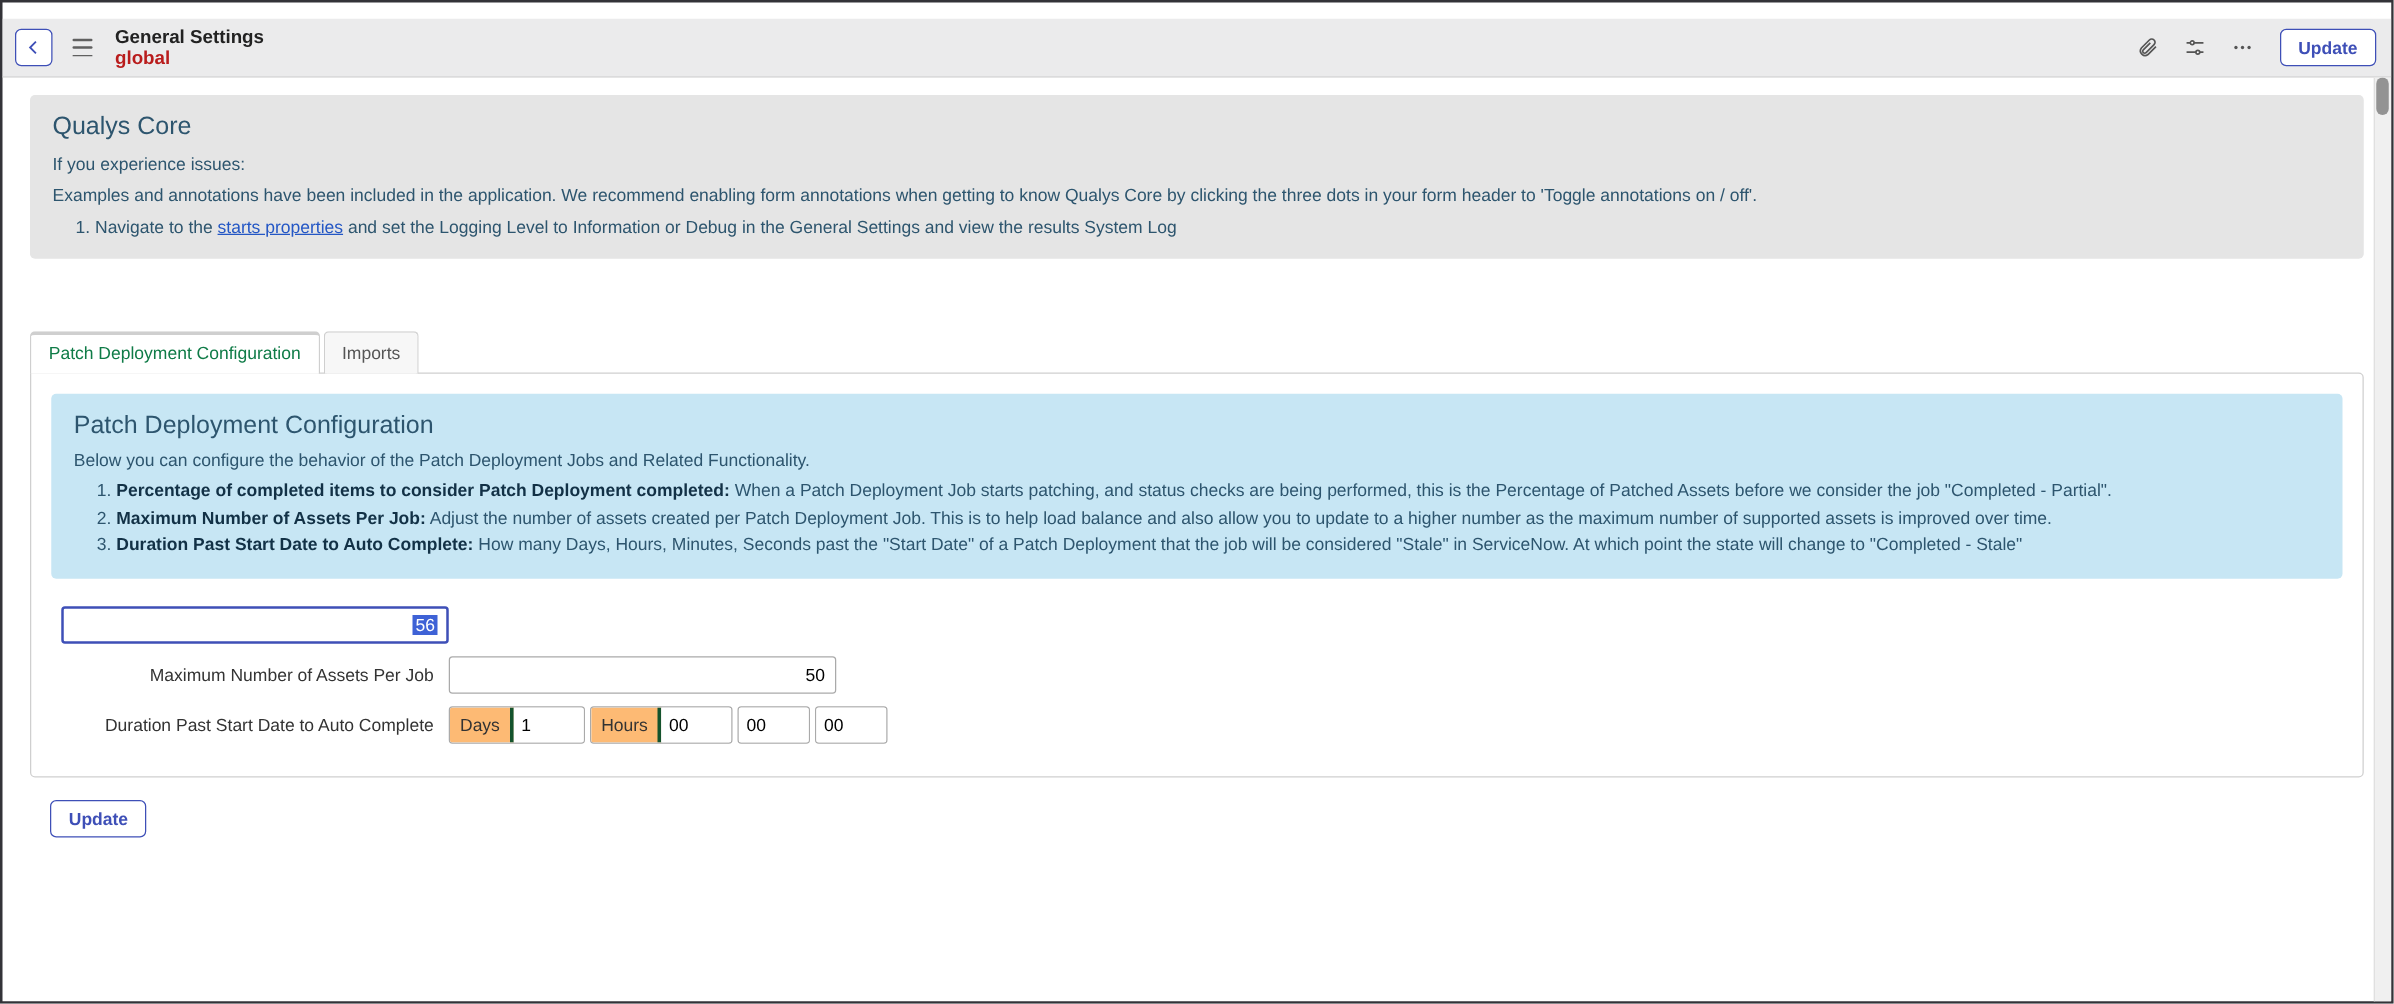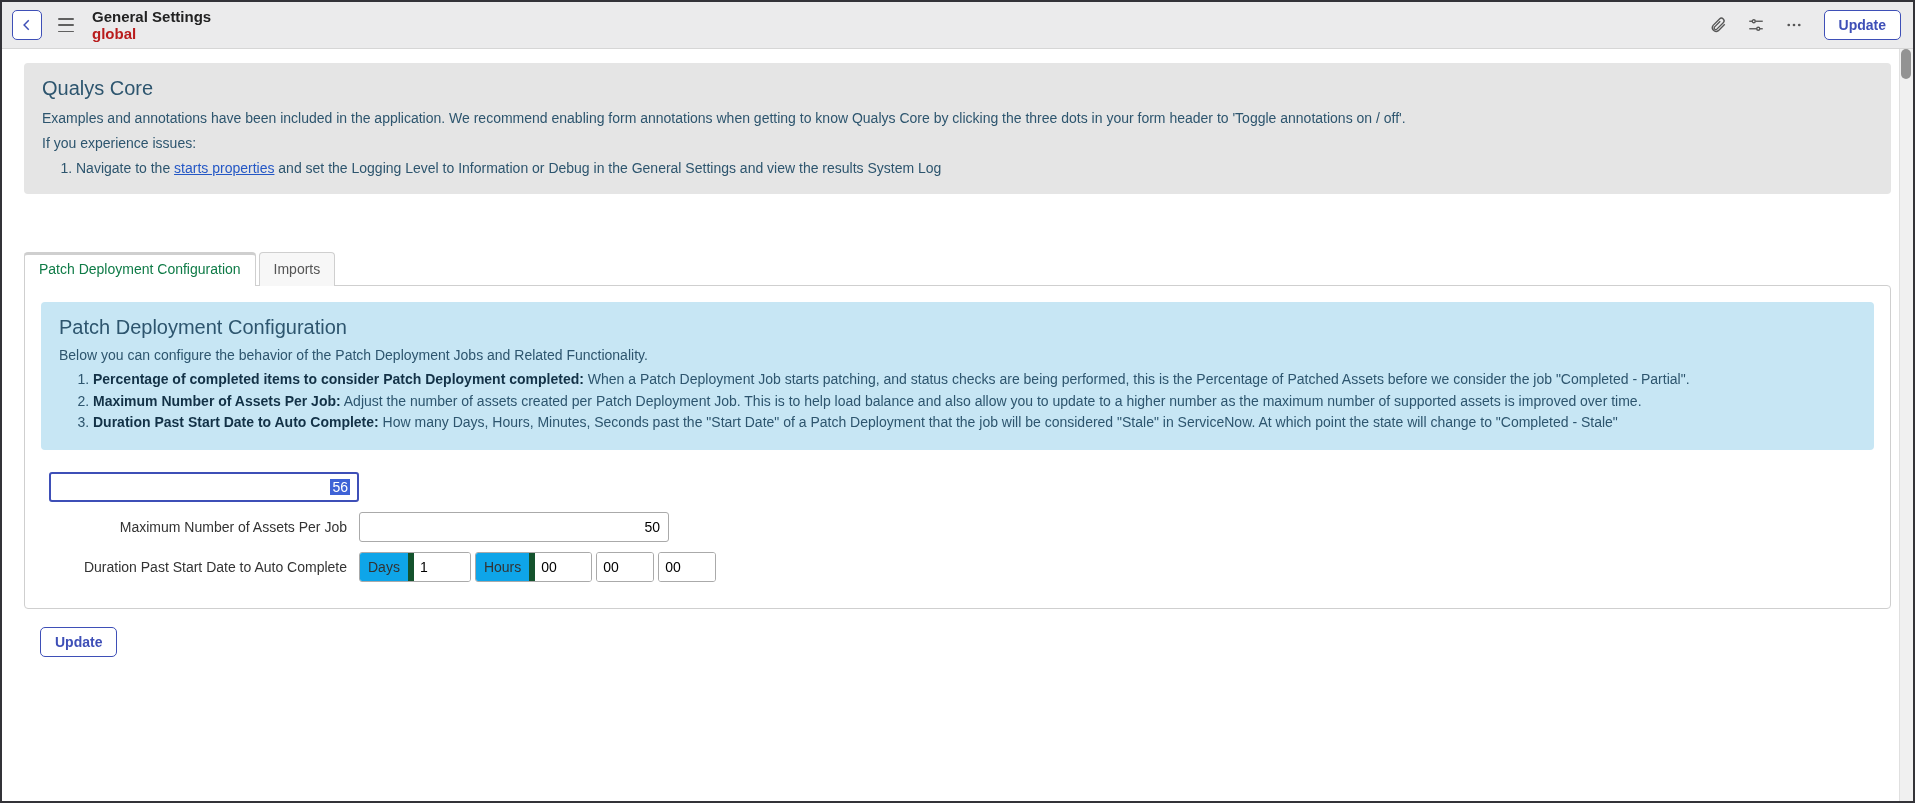--- a/index.html
+++ b/index.html
@@ -19,20 +19,21 @@
   }
   
   .header {
     height: 47px;
     background: #ebebec;
     border-bottom: 1px solid #d6d6d6;
     display: flex;
     align-items: center;
     padding: 0 12px 0 10px;
     gap: 10px;
+    margin-top: 13px;
   }
   .back-btn {
     width: 30px; height: 30px;
     border: 1px solid #3e4fb7;
     border-radius: 5px;
     background: #fff;
     display: flex; align-items: center; justify-content: center;
     color: #3e4fb7;
     cursor: pointer;
   }
@@ -204,22 +205,22 @@
     border-radius: 3px;
     overflow: hidden;
     height: 30px;
     background: #fff;
   }
   .dur-label {
     padding: 0 8px;
     display: flex; align-items: center;
     font-size: 14px;
     color: #333;
-    border-right: 6px solid #14532d;
-    background: #0ea5e9;
+    border-right: 3px solid #14532d;
+    background: #fdba74;
     text-align: center;
   }
   .dur-input {
     width: 56px;
     border: none;
     text-align: left;
     padding: 0 6px;
     font-size: 14px;
     height: 100%;
     background: #fff;
@@ -288,22 +289,22 @@
         </svg>
     </div>
     <button class="update-btn-top">Update</button>
   </div>
 
   <div class="body-scroll">
 
     
     <div class="info-panel">
       <div class="info-title">Qualys Core</div>
+      <div class="info-text">If you experience issues:</div>
       <div class="info-text">Examples and annotations have been included in the application. We recommend enabling form annotations when getting to know Qualys Core by clicking the three dots in your form header to 'Toggle annotations on / off'.</div>
-      <div class="info-text">If you experience issues:</div>
       <ol class="info-list">
         <li>
           <span>Navigate to the </span><a class="info-link">starts properties</a><span> and set the Logging Level to Information or Debug in the General Settings and view the results System Log</span>
         </li>
       </ol>
     </div>
 
     
     <div class="tabs-wrap">
       <div class="tab-bar">

